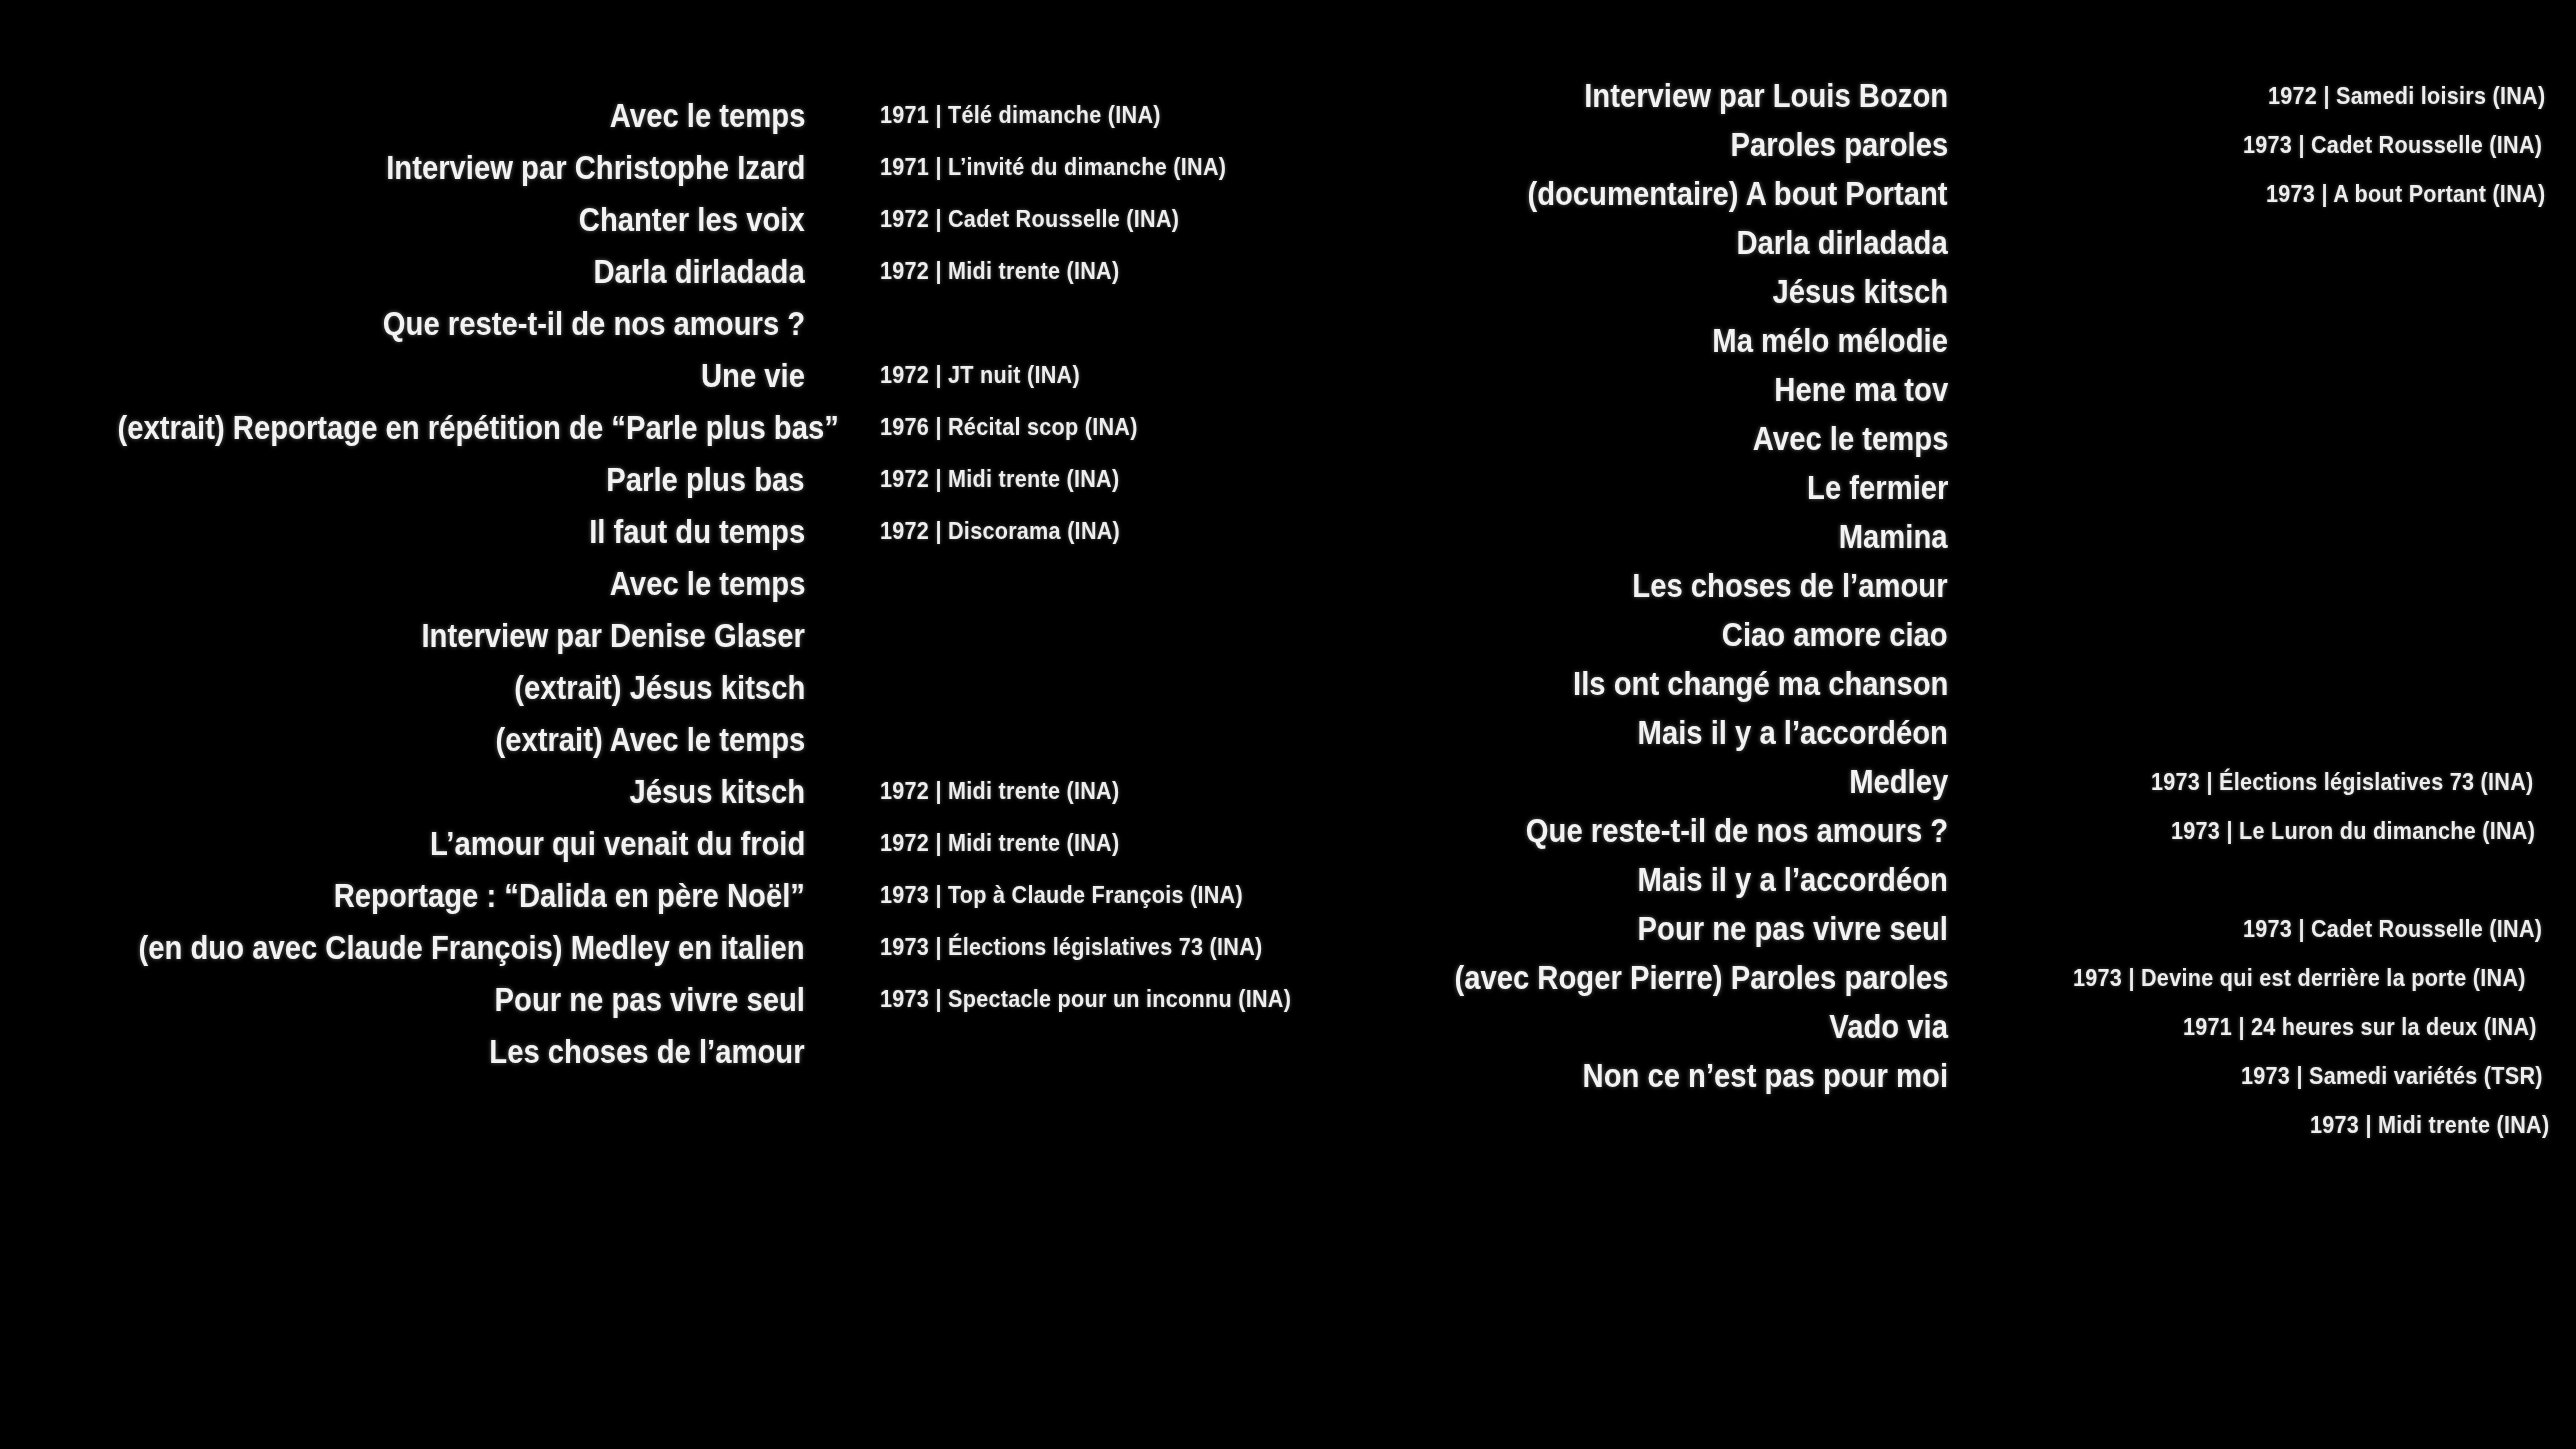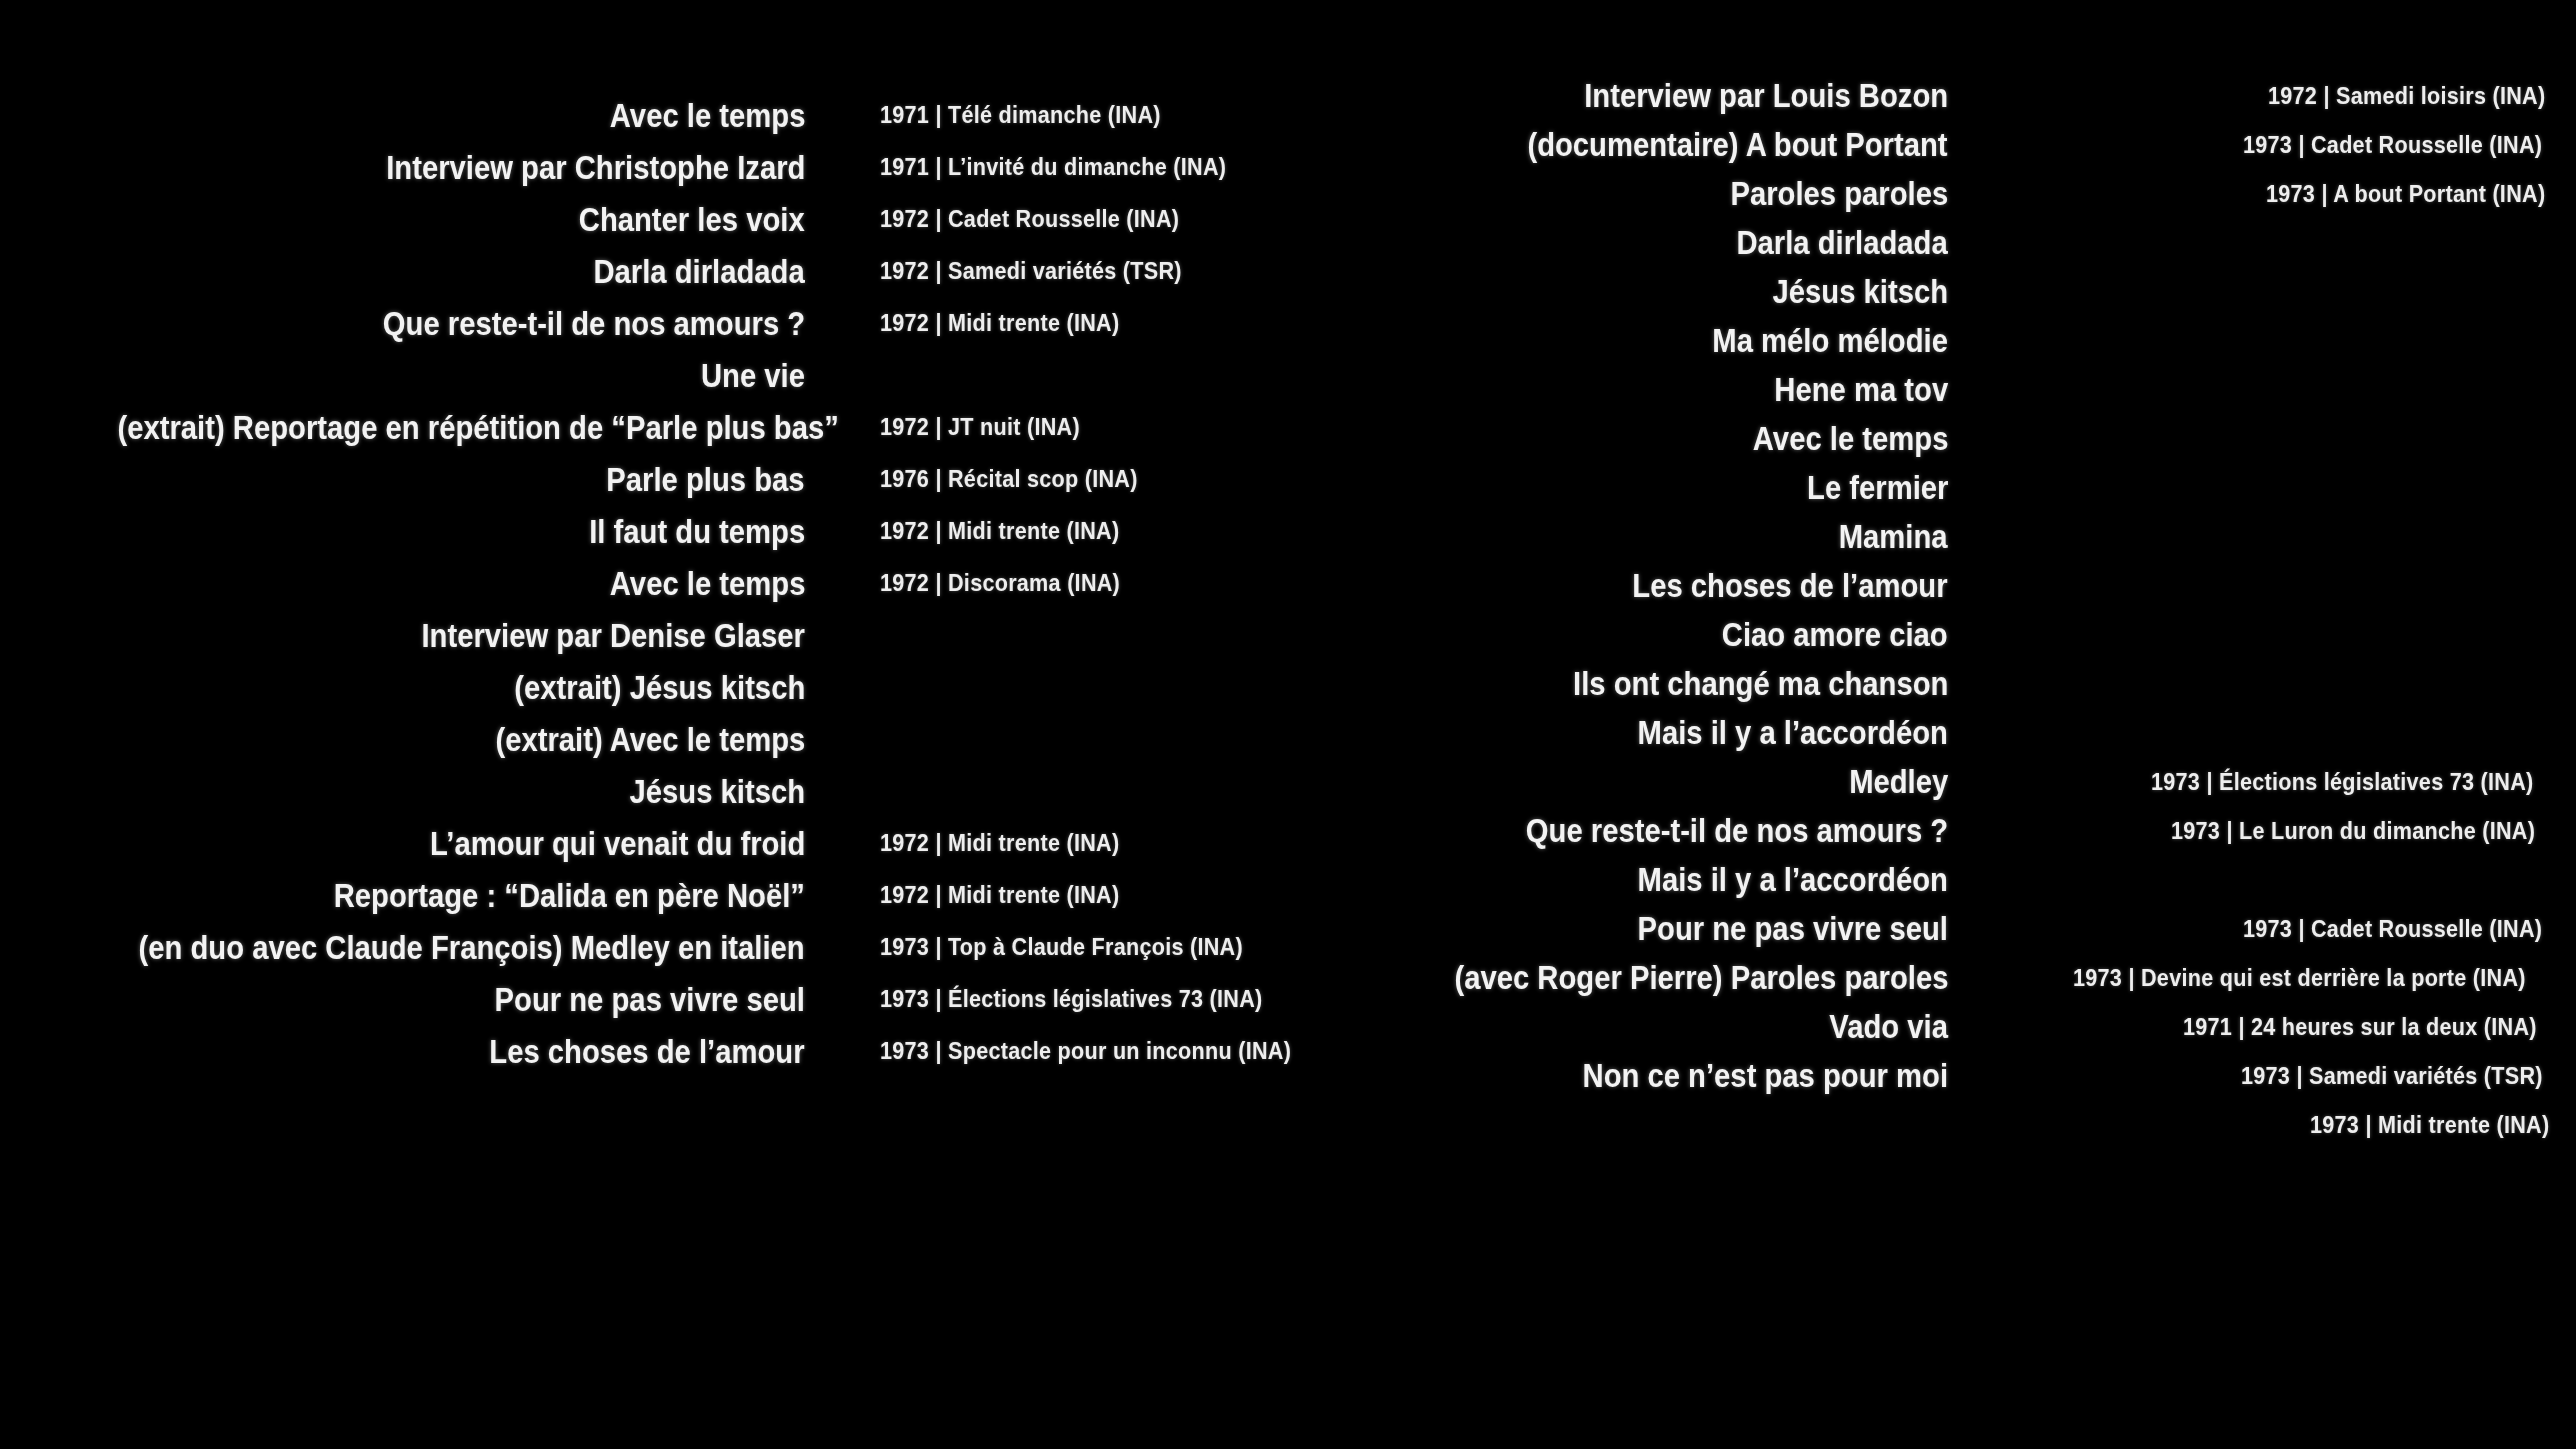--- a/index.html
+++ b/index.html
@@ -79,42 +79,41 @@
     <div class="row"><span class="t">Reportage : “Dalida en père Noël”</span></div>
     <div class="row"><span class="t">(en duo avec Claude François) Medley en italien</span></div>
     <div class="row"><span class="t">Pour ne pas vivre seul</span></div>
     <div class="row"><span class="t">Les choses de l’amour</span></div>
   </div>
 
   <div id="left-sources" class="col sources rhythm-left">
     <div class="row"><span class="s">1971 | Télé dimanche (INA)</span></div>
     <div class="row"><span class="s">1971 | L’invité du dimanche (INA)</span></div>
     <div class="row"><span class="s">1972 | Cadet Rousselle (INA)</span></div>
-    <div class="row"><span class="s">1972 | Samedi variétés (TSR)</span></div>
     <div class="row"><span class="s">1972 | Midi trente (INA)</span></div>
     <div class="row"><span class="s"></span></div>
     <div class="row"><span class="s">1972 | JT nuit (INA)</span></div>
     <div class="row"><span class="s">1976 | Récital scop (INA)</span></div>
     <div class="row"><span class="s">1972 | Midi trente (INA)</span></div>
     <div class="row"><span class="s">1972 | Discorama (INA)</span></div>
     <div class="row"><span class="s"></span></div>
     <div class="row"><span class="s"></span></div>
     <div class="row"><span class="s"></span></div>
     <div class="row"><span class="s"></span></div>
     <div class="row"><span class="s">1972 | Midi trente (INA)</span></div>
     <div class="row"><span class="s">1972 | Midi trente (INA)</span></div>
     <div class="row"><span class="s">1973 | Top à Claude François (INA)</span></div>
     <div class="row"><span class="s">1973 | Élections législatives 73 (INA)</span></div>
     <div class="row"><span class="s">1973 | Spectacle pour un inconnu (INA)</span></div>
   </div>
 
   <div id="right-titles" class="col titles rhythm-right">
     <div class="row"><span class="t">Interview par Louis Bozon</span></div>
+    <div class="row"><span class="t">Paroles paroles</span></div>
     <div class="row"><span class="t">(documentaire) A bout Portant</span></div>
-    <div class="row"><span class="t">Paroles paroles</span></div>
     <div class="row"><span class="t">Darla dirladada</span></div>
     <div class="row"><span class="t">Jésus kitsch</span></div>
     <div class="row"><span class="t">Ma mélo mélodie</span></div>
     <div class="row"><span class="t">Hene ma tov</span></div>
     <div class="row"><span class="t">Avec le temps</span></div>
     <div class="row"><span class="t">Le fermier</span></div>
     <div class="row"><span class="t">Mamina</span></div>
     <div class="row"><span class="t">Les choses de l’amour</span></div>
     <div class="row"><span class="t">Ciao amore ciao</span></div>
     <div class="row"><span class="t">Ils ont changé ma chanson</span></div>

